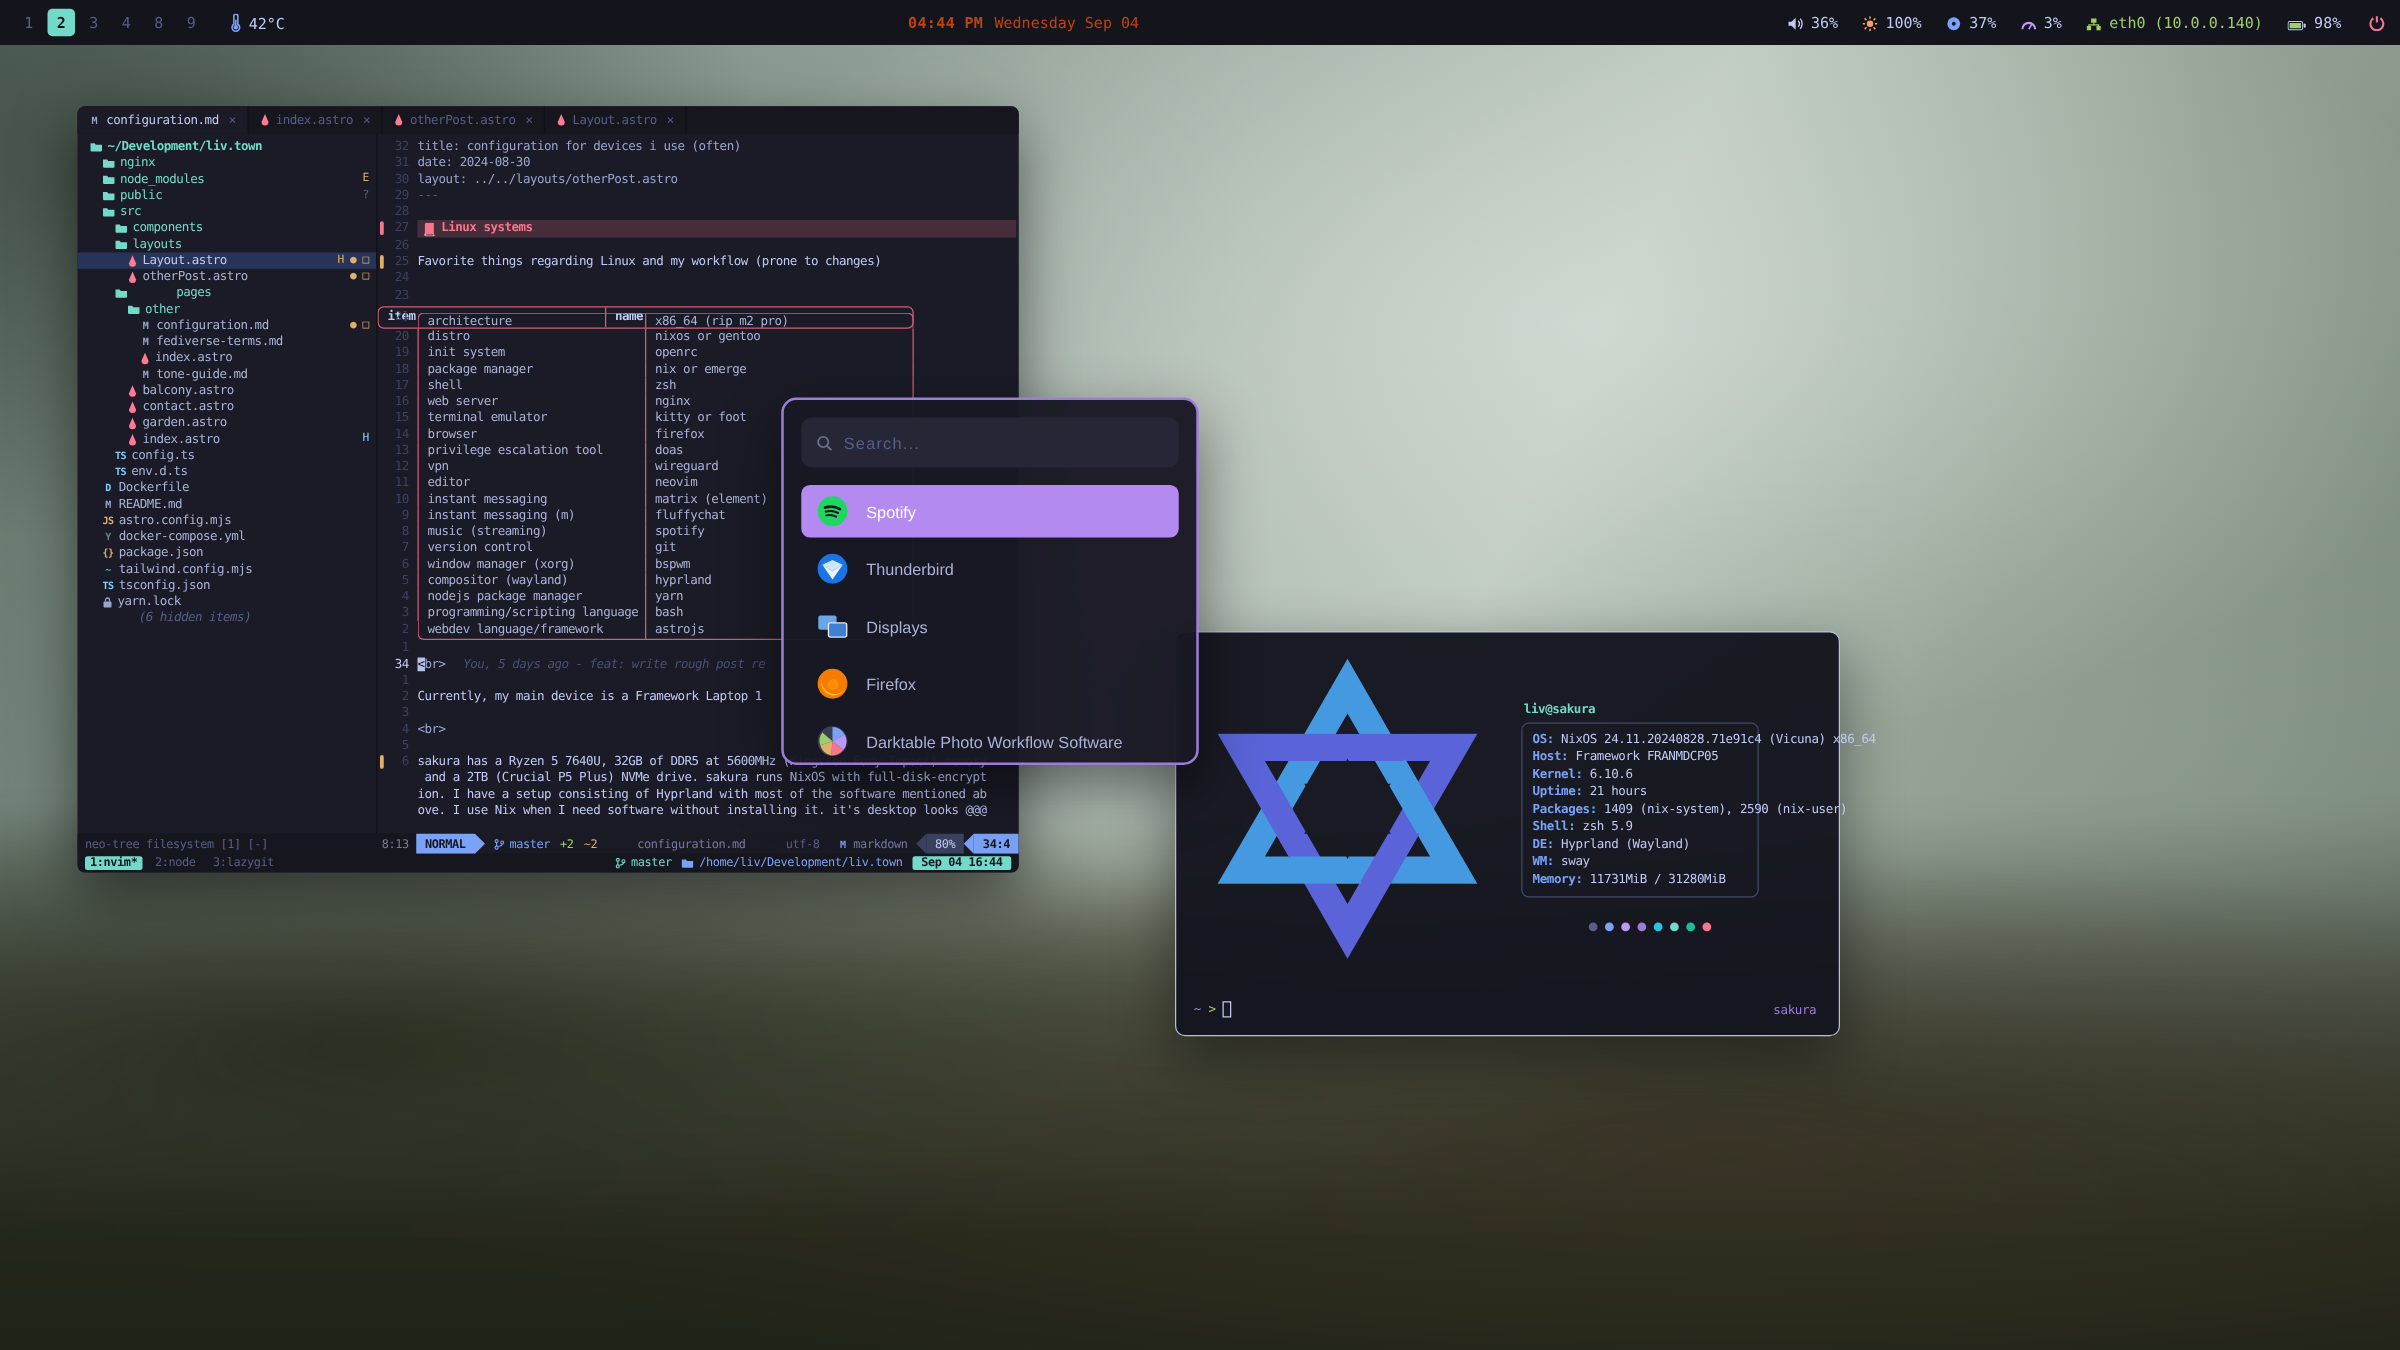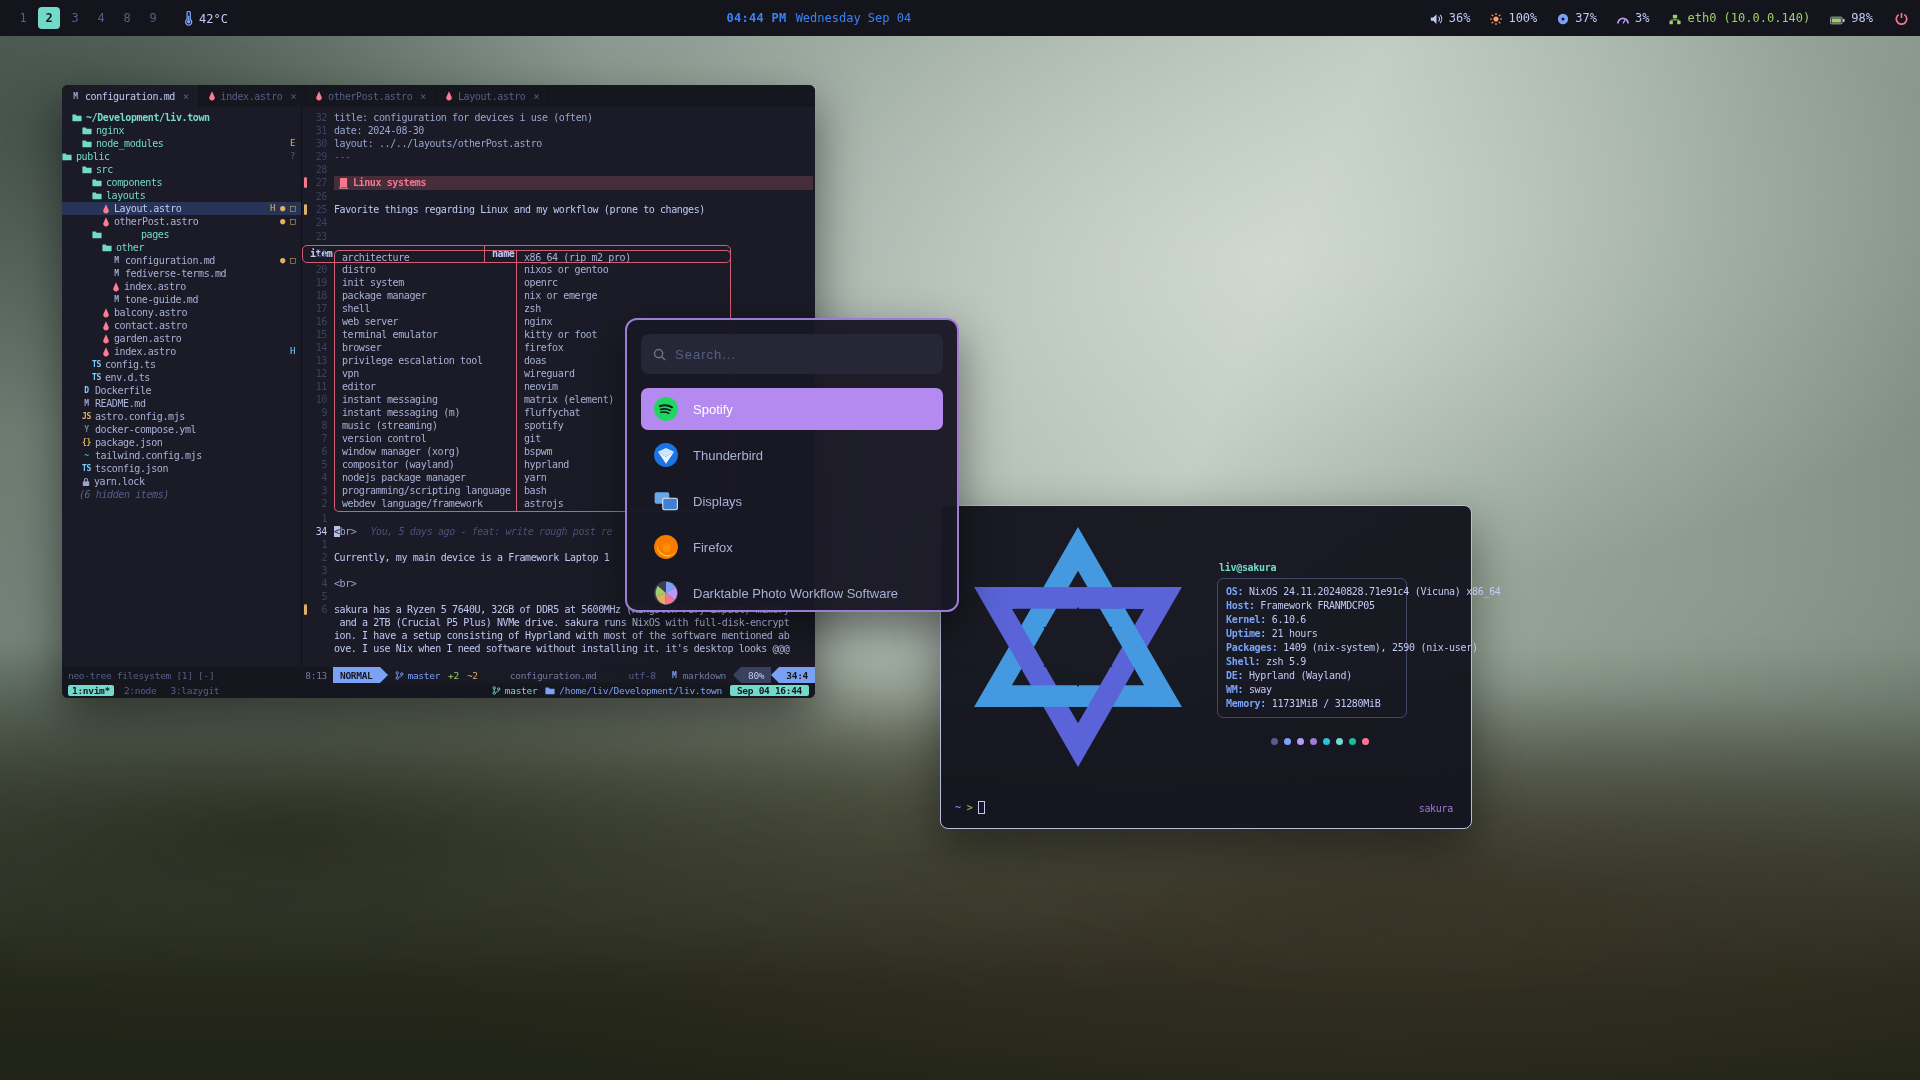--- a/index.html
+++ b/index.html
@@ -29,21 +29,21 @@
     background:#14141c; color:#a9b1d6; display:flex; align-items:center;
     padding:0 12px; font-size:12px;
   }
   .ws-group { display:flex; align-items:center; gap:4px; }
   .ws { width:22px; height:22px; display:flex; align-items:center; justify-content:center;
         border-radius:4px; color:#565f89; cursor:default; }
   .ws.active { background:#73daca; color:#14141c; font-weight:bold; }
   .module { display:flex; align-items:flex-end; gap:6px; margin-left:20px; }
   .module .icn { display:flex; align-items:center; }
   .mval { color:#c0caf5; }
-  .bar-center { margin:0 auto; display:flex; gap:9px; color:#3b82f6; }
+  .bar-center { margin:0 auto; display:flex; gap:9px; color:#c2410c; }
   .bar-time { font-weight:bold; letter-spacing:.3px; }
   .bar-right { display:flex; align-items:center; }
   .power-btn { margin-left:22px; display:flex; align-items:center; cursor:default; }
 
   
   .editor-window {
     position:absolute; left:62px; top:85px; width:753px; height:613px; z-index:10;
     background:#1a1b26; border-radius:6px; overflow:hidden; display:flex; flex-direction:column;
     box-shadow:0 18px 48px rgba(0,0,0,.5);
     font-size:10px; letter-spacing:-0.4px; color:#a9b1d6;
@@ -308,21 +308,21 @@
         </div>
         <div class="trow dir" style="padding-left: 20px;">
           <span class="icn" style="color:#73daca">
             <svg viewBox="0 0 12 10" width="10" height="9">
               <path d="M0.5 1.5h4l1 1.5h6v5.5a1 1 0 0 1-1 1h-9a1 1 0 0 1-1-1z" fill="currentColor"></path>
             </svg>
           </span>
           <span class="tlabel">node_modules</span>
           <span class="tbadge" style="color: rgb(224, 175, 104);">E</span>
         </div>
-        <div class="trow dir" style="">
+        <div class="trow dir" style="padding-left: 20px;">
           <span class="icn" style="color:#73daca">
             <svg viewBox="0 0 12 10" width="10" height="9">
               <path d="M0.5 1.5h4l1 1.5h6v5.5a1 1 0 0 1-1 1h-9a1 1 0 0 1-1-1z" fill="currentColor"></path>
             </svg>
           </span>
           <span class="tlabel">public</span>
           <span class="tbadge" style="color: rgb(86, 95, 137);">?</span>
         </div>
         <div class="trow dir" style="padding-left: 20px;">
           <span class="icn" style="color:#73daca">
@@ -474,21 +474,21 @@
         </div>
         <div class="trow" style="padding-left: 20px;">
           <span class="icn">
             <svg viewBox="0 0 10 12" width="8" height="10">
               <rect x="1" y="5" width="8" height="6" rx="1" fill="#9aa5ce"></rect>
               <path d="M3 5V3.5a2 2 0 0 1 4 0V5" fill="none" stroke="#9aa5ce" stroke-width="1.3"></path>
             </svg>
           </span>
           <span class="tlabel">yarn.lock</span>
         </div>
-        <div class="trow hidden-note" style="padding-left: 4px;">
+        <div class="trow hidden-note" style="padding-left: 36px;">
           <span class="licon"></span>
           <span class="tlabel">(6 hidden items)</span>
         </div>
       </div>
     <div class="edmain" id="buffer">
         <div class="bufline"><span class="ln">32</span><span class="lcode">title: configuration for devices i use (often)</span></div>
         <div class="bufline"><span class="ln">31</span><span class="lcode">date: 2024-08-30</span></div>
         <div class="bufline"><span class="ln">30</span><span class="lcode">layout: ../../layouts/otherPost.astro</span></div>
         <div class="bufline"><span class="ln">29</span><span class="ldim">---</span></div>
         <div class="bufline"><span class="ln">28</span></div>

